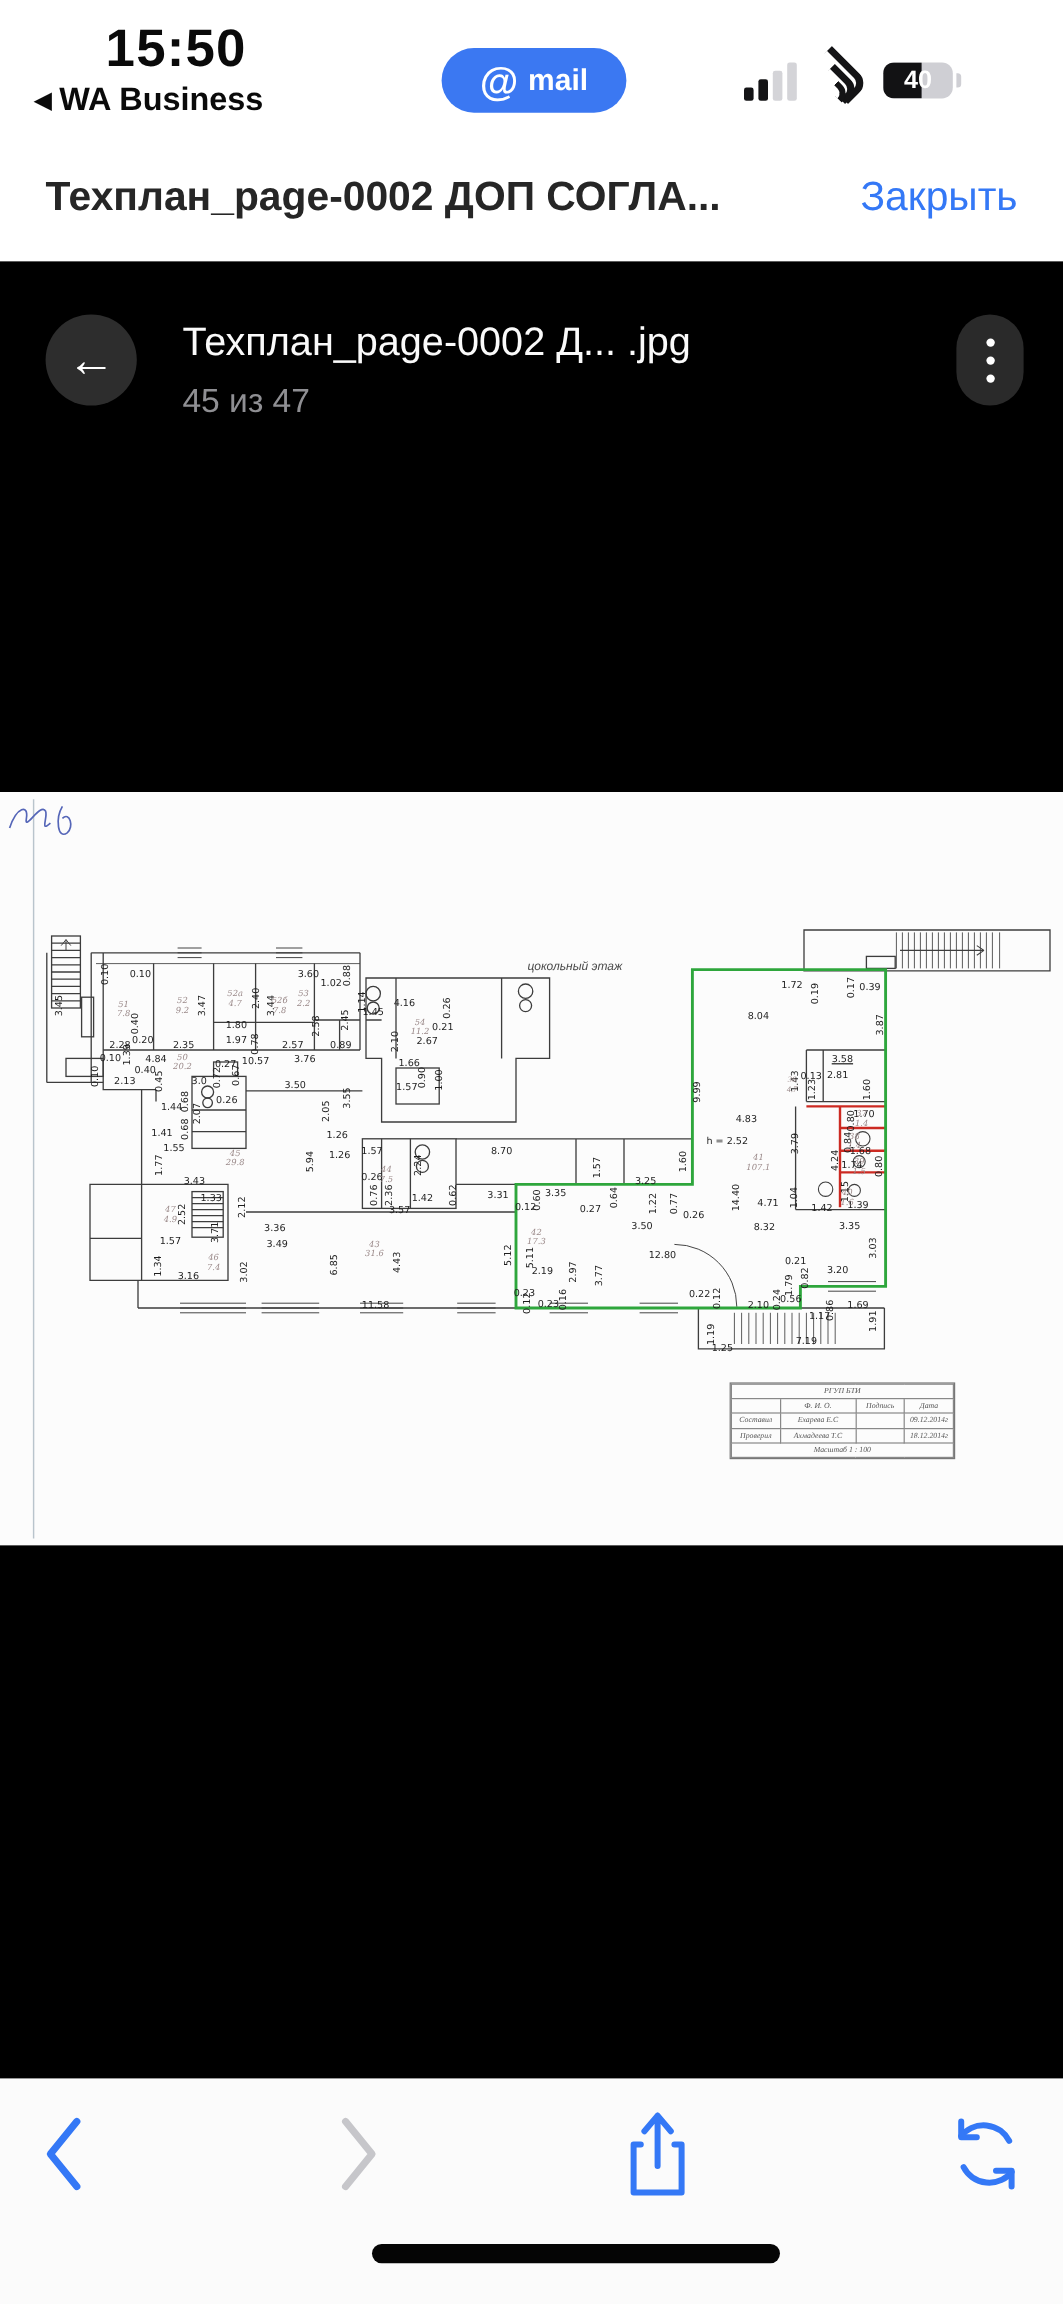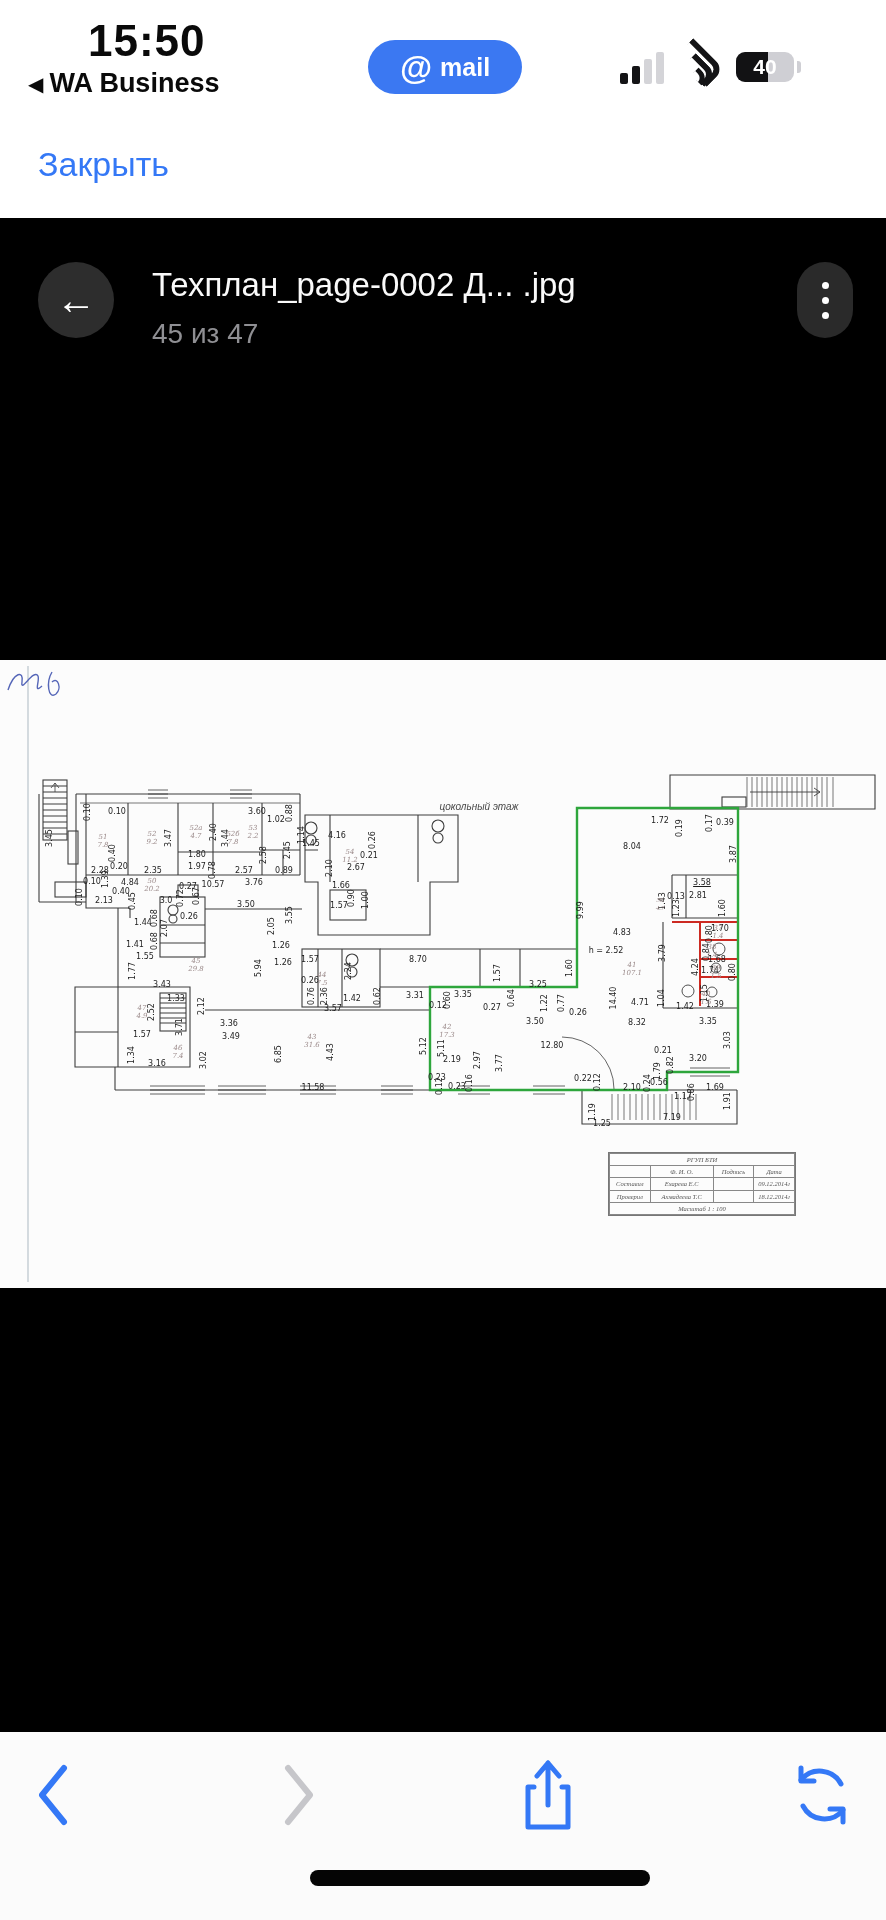--- a/index.html
+++ b/index.html
@@ -94,20 +94,21 @@
     </span>
     <span class="batt">
       <span class="fill"></span>
       <span class="num">40</span>
     </span>
     <span class="batt-nub"></span>
   </div>
 </div>
 
 <div class="abs" id="mail-header">
+  <div id="doc-title">Техплан_page-0002 ДОП СОГЛА...</div>
   <div id="close-btn">Закрыть</div>
 </div>
 
 <div class="abs blk" style="left:0;top:218px;width:886px;height:442px;"></div>
 
 <div class="abs" id="viewer-back">
   <span>←</span>
 </div>
 <div class="abs" id="viewer-filename">Техплан_page-0002 Д... .jpg</div>
 <div class="abs" id="viewer-pages">45 из 47</div>

